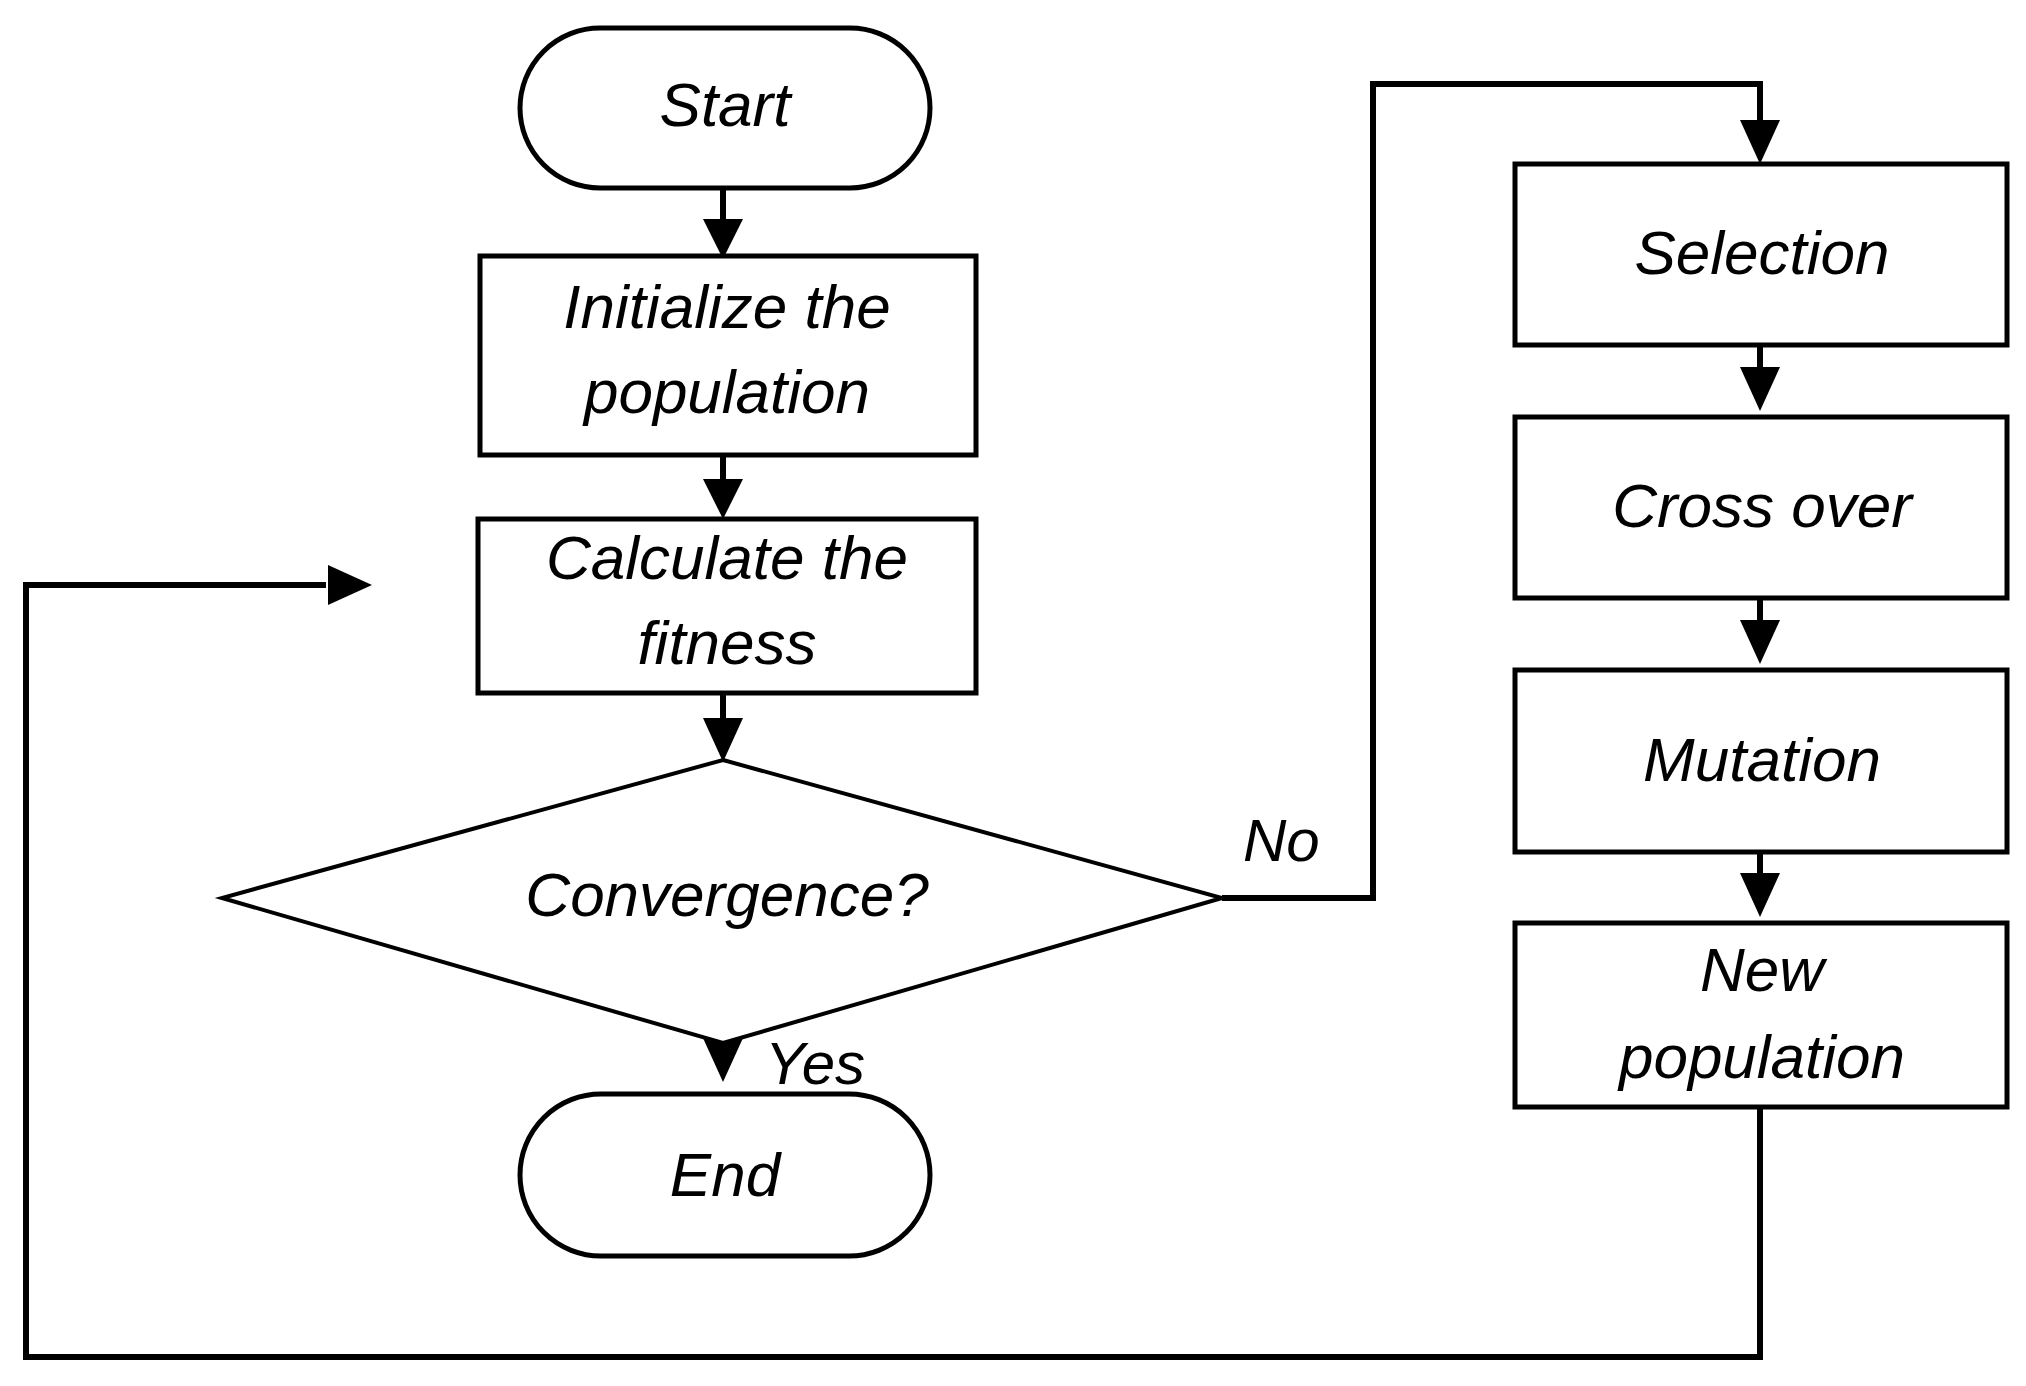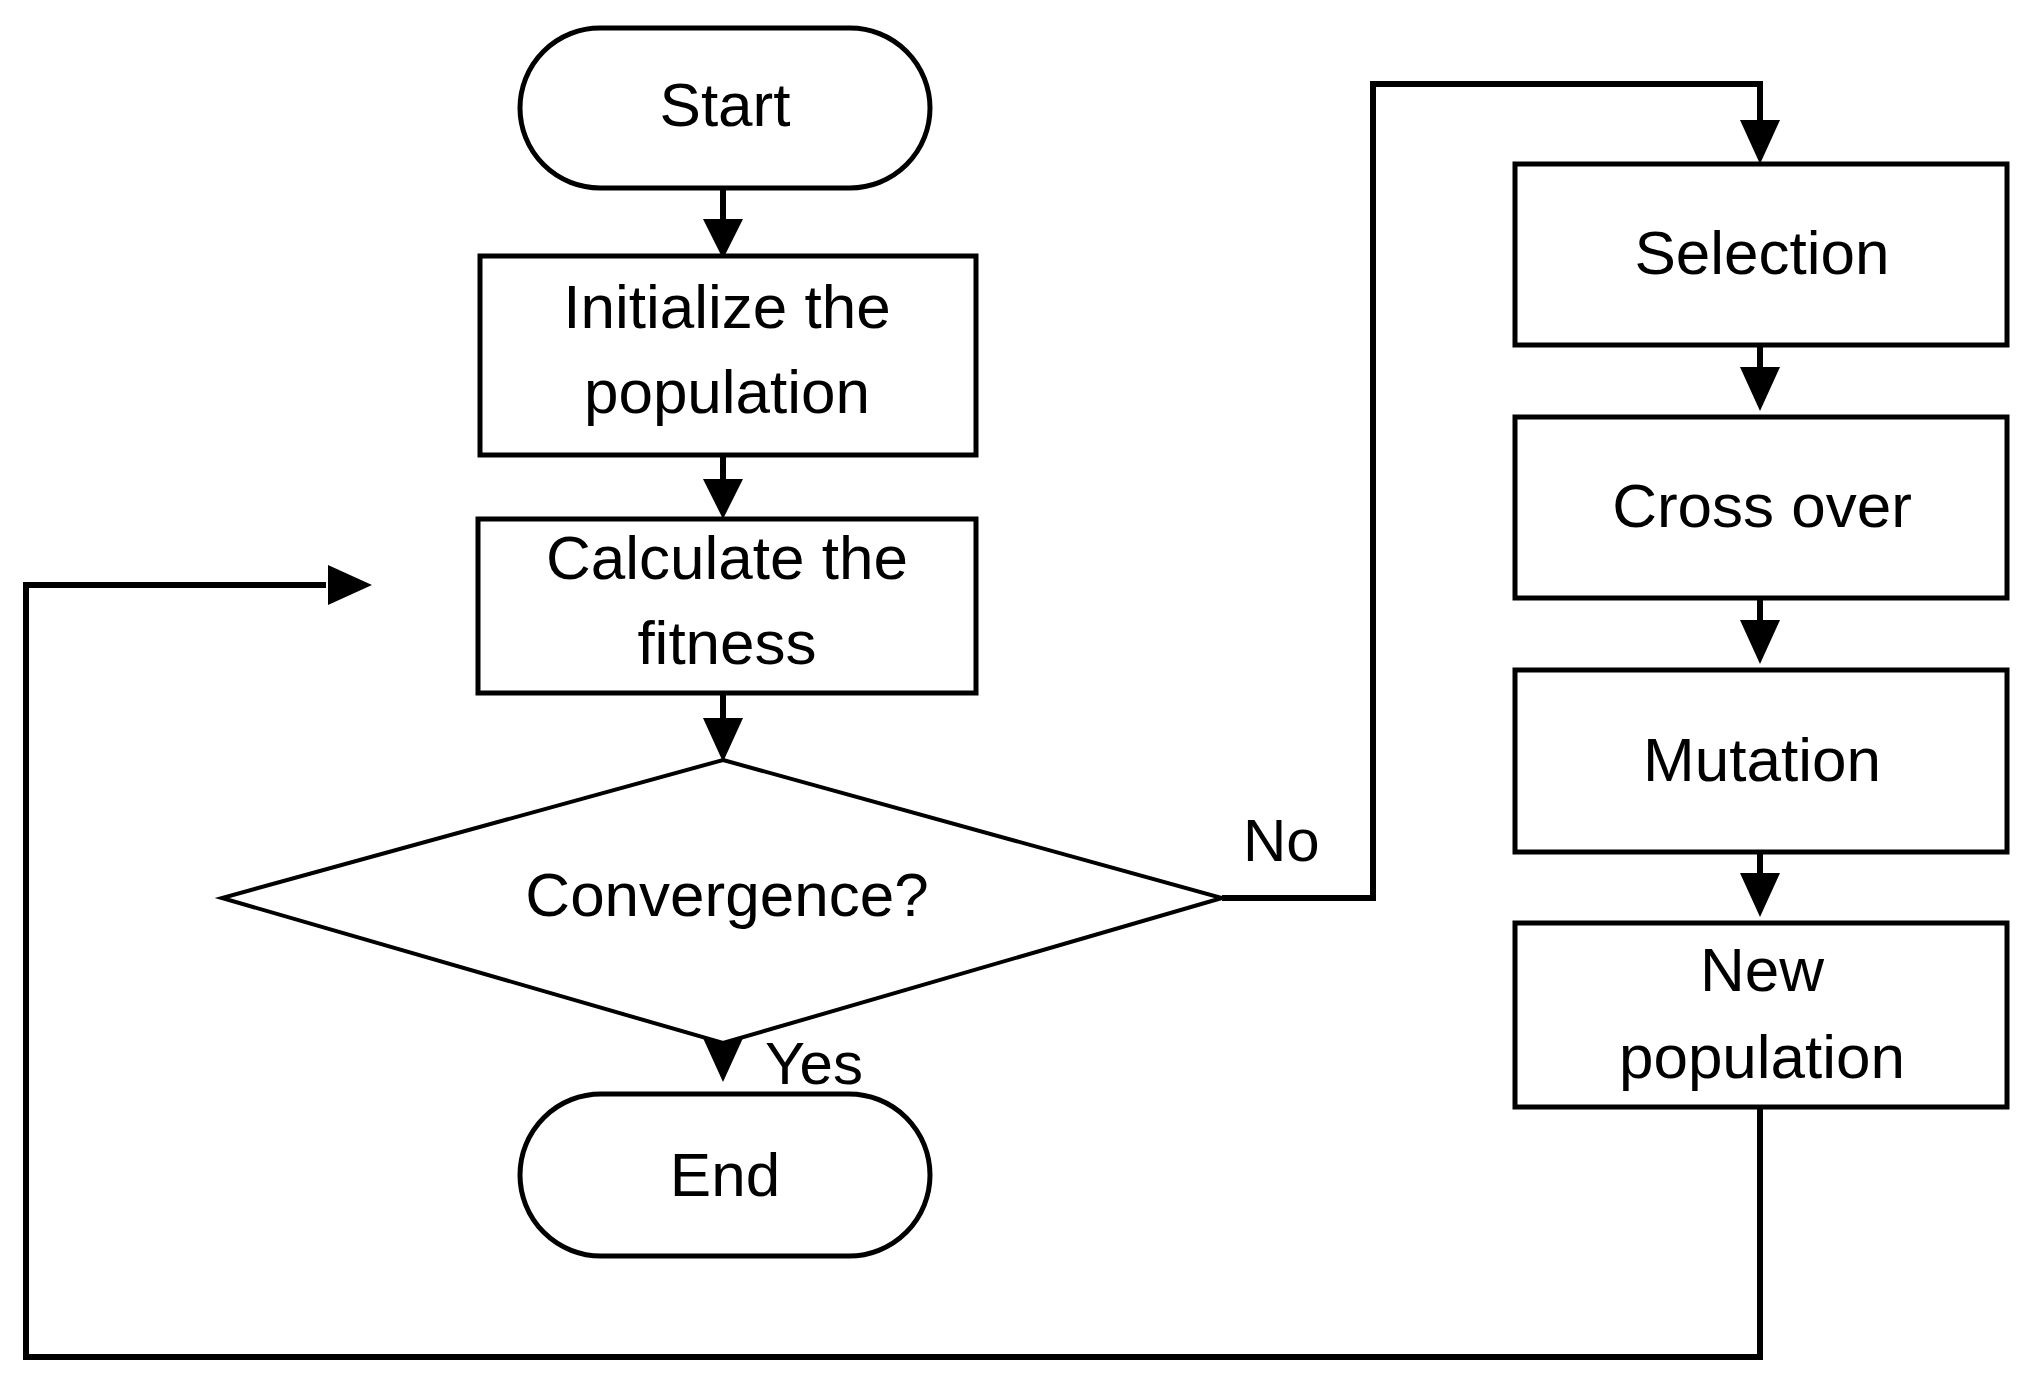--- a/index.html
+++ b/index.html
@@ -12,20 +12,21 @@
     width: 2026px;
     height: 1386px;
     overflow: hidden;
     font-family: "Liberation Sans", sans-serif;
   }
   #flowchart-root {
     position: relative;
     width: 2026px;
     height: 1386px;
     background: #ffffff;
+    font-style: italic;
   }
   svg#flow-svg {
     position: absolute;
     left: 0;
     top: 0;
     width: 2026px;
     height: 1386px;
     display: block;
   }
   .node-shape {

